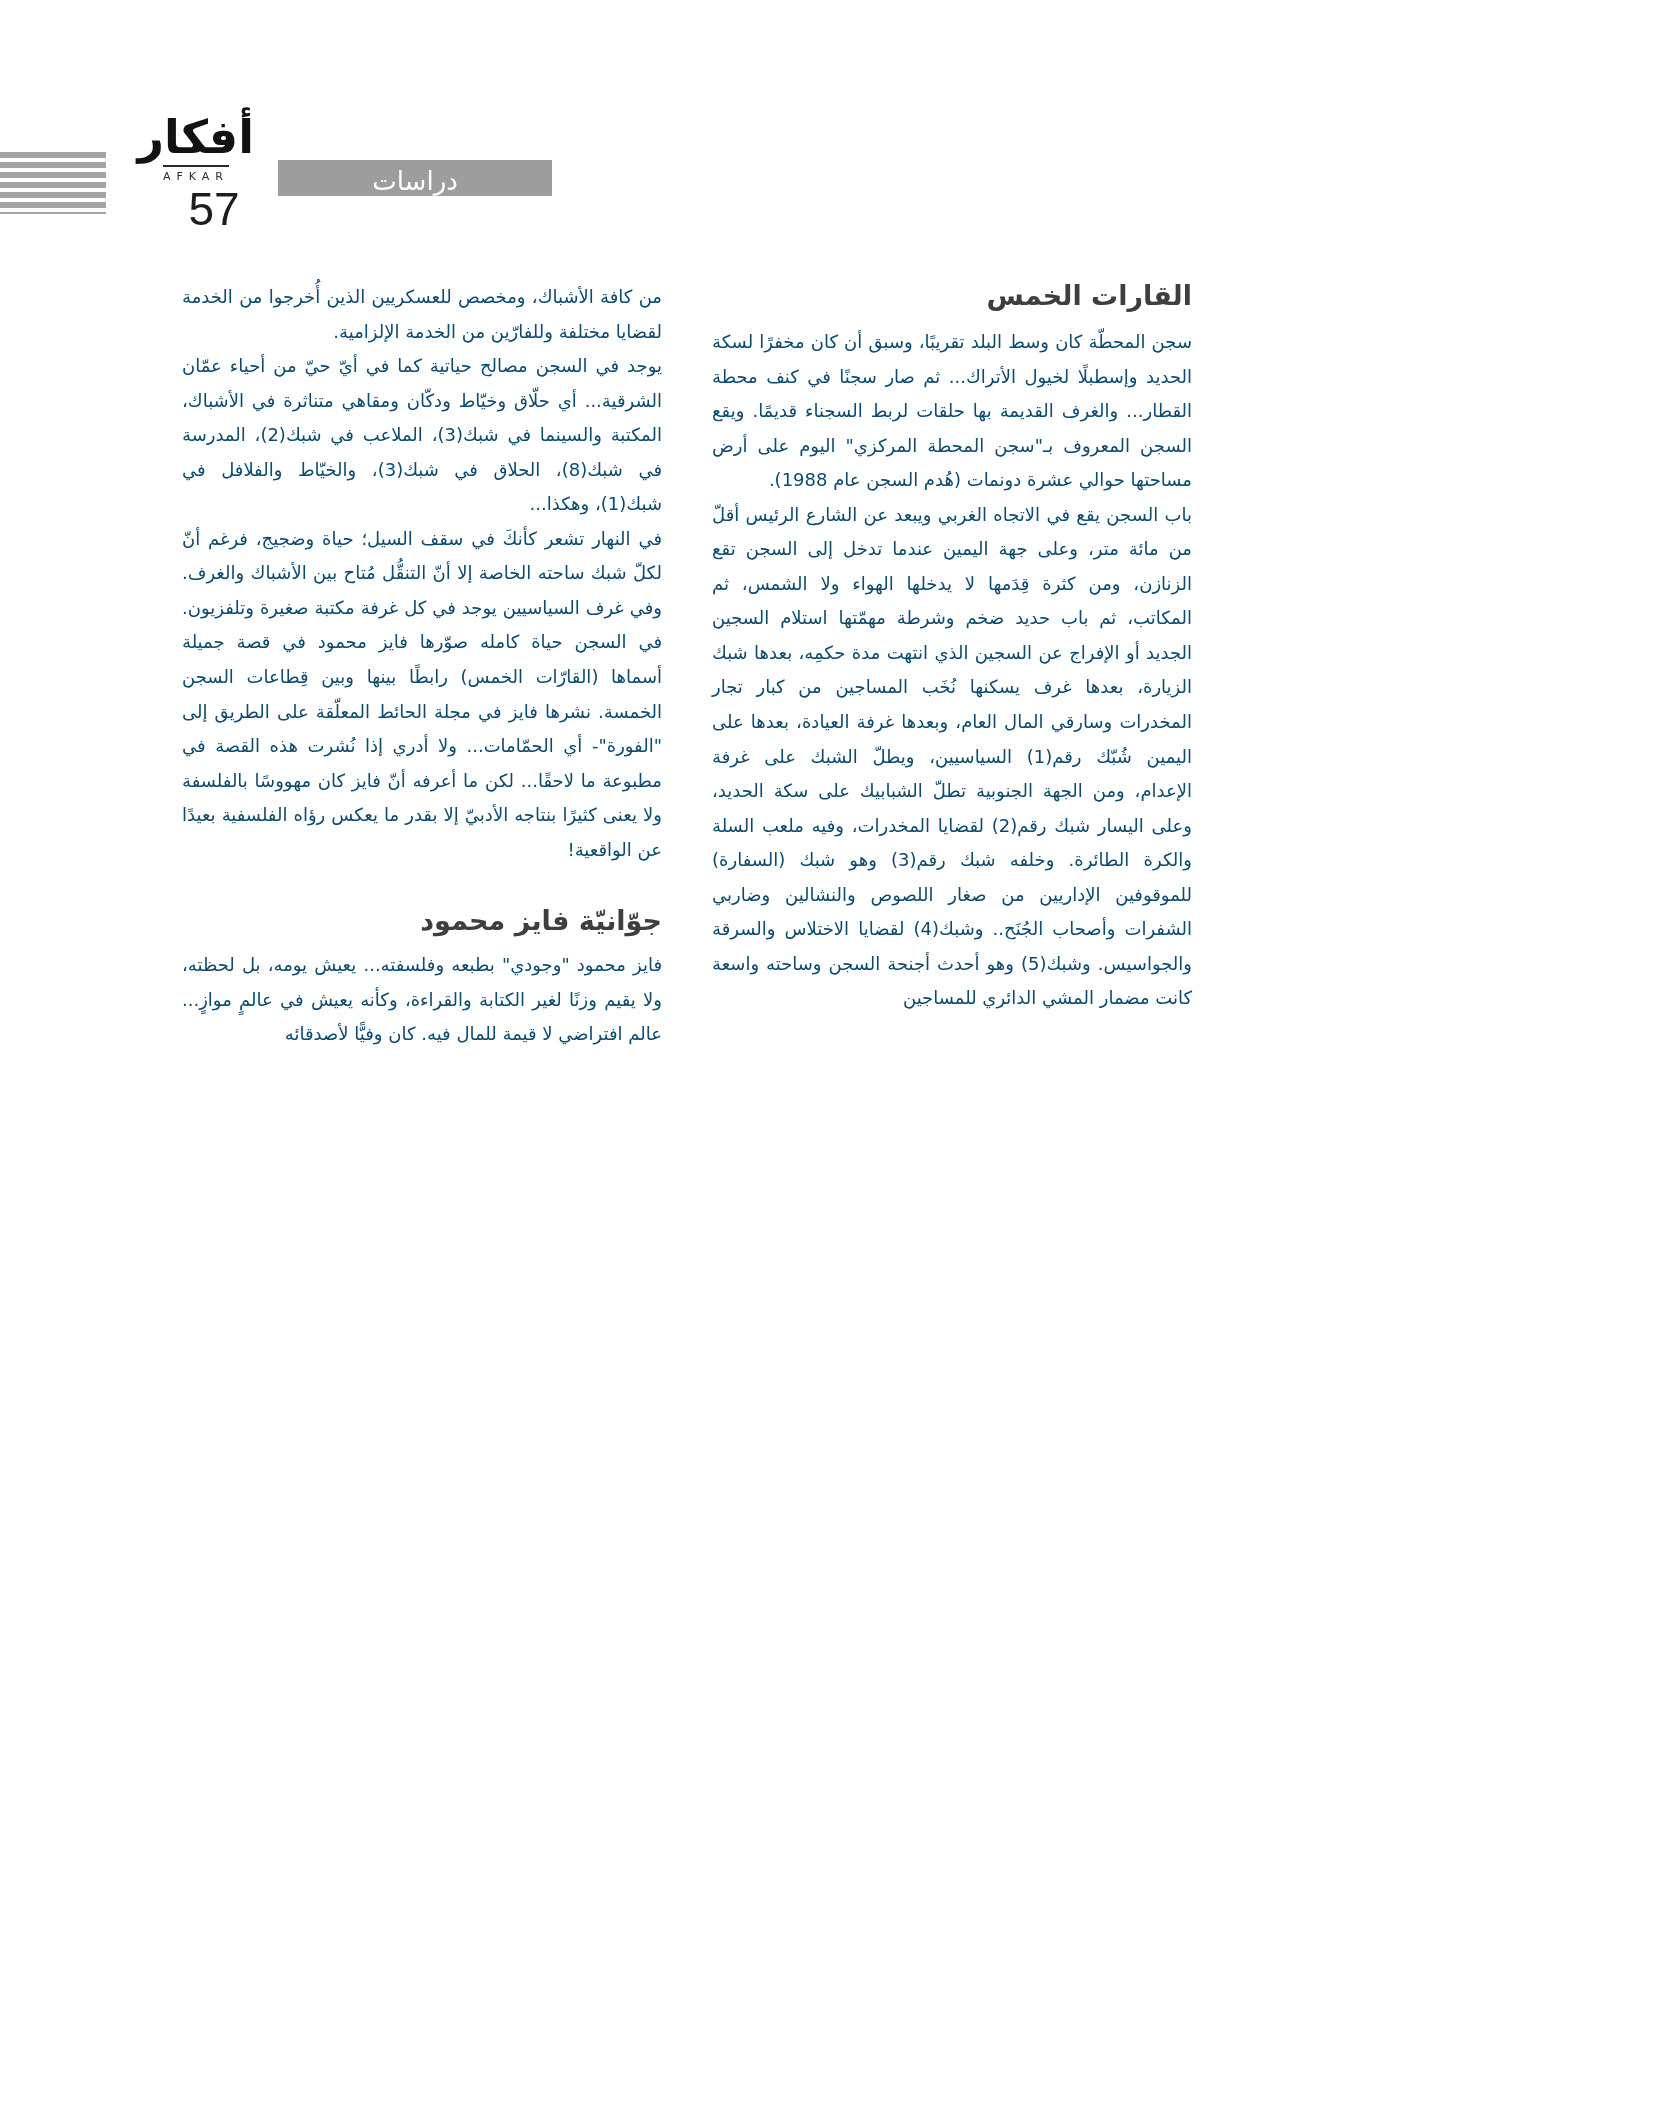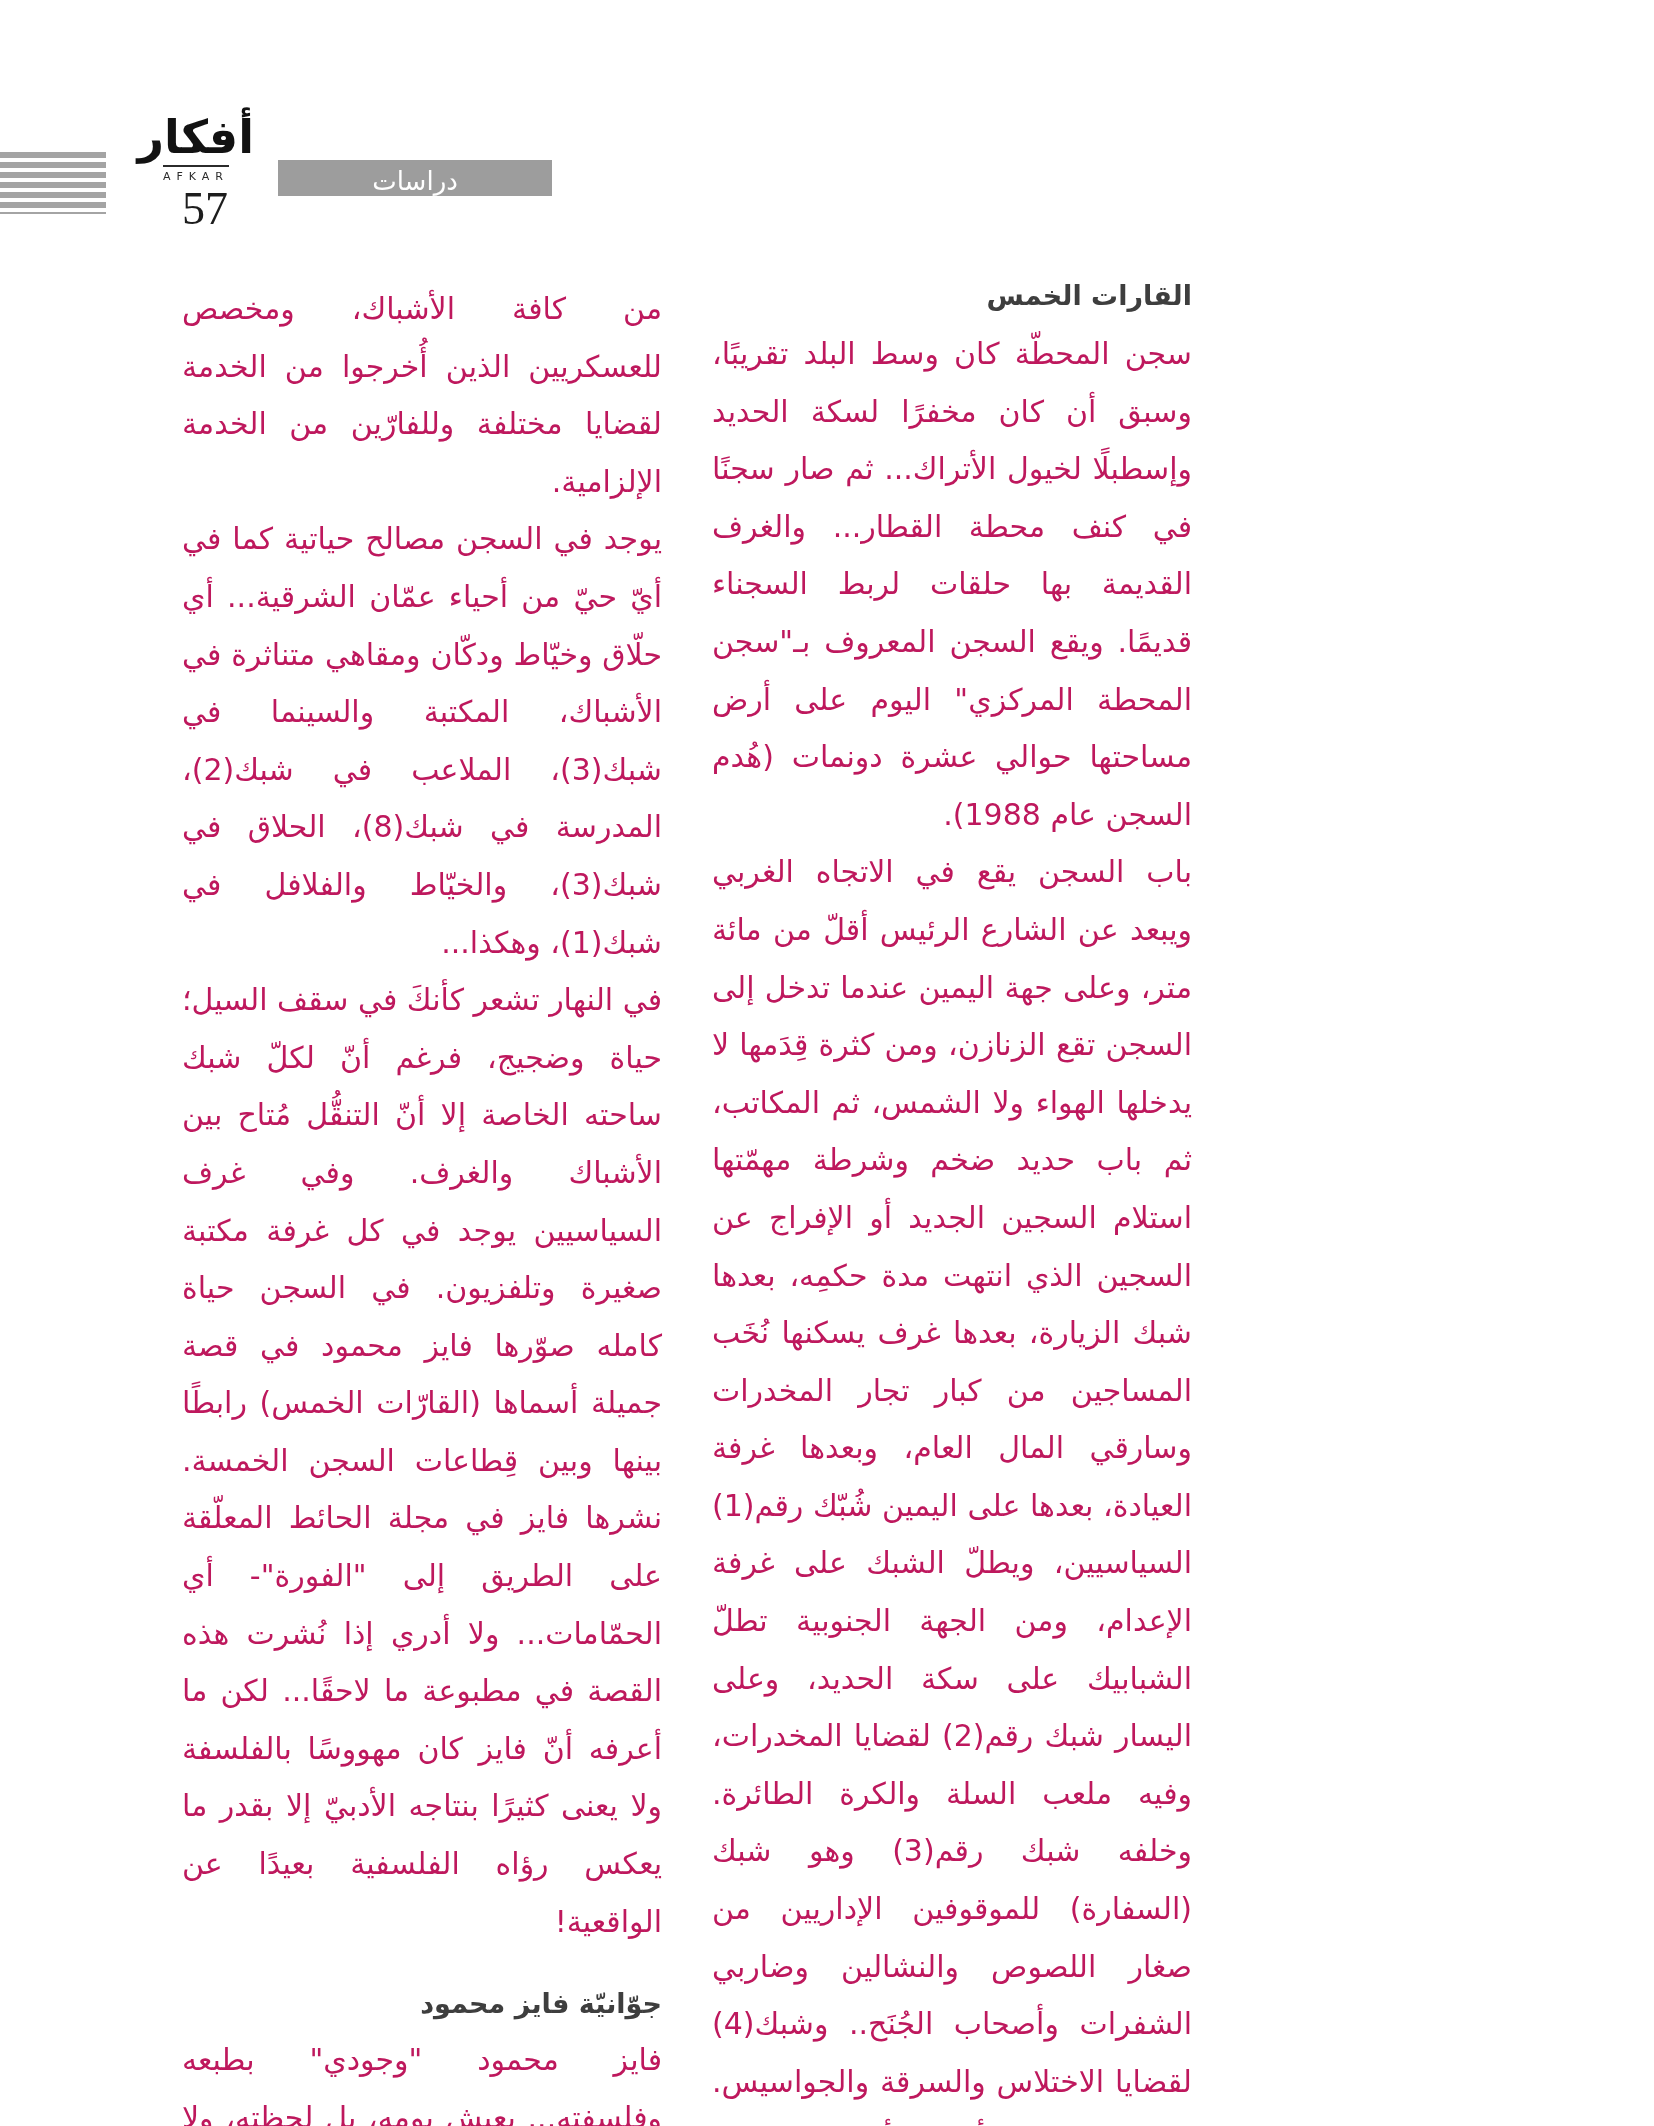--- a/index.html
+++ b/index.html
@@ -50,25 +50,25 @@
     margin-top: 2px;
     padding-top: 3px;
     border-top: 2px solid #2b2b2b;
     font-size: 11px;
     letter-spacing: 6px;
     color: #2b2b2b;
     font-family: "DejaVu Sans", sans-serif;
   }
   .page-number {
     position: absolute;
-    left: 160px;
+    left: 169px;
     top: 182px;
     width: 90px;
     text-align: center;
-    font-family: Liberation Serif, serif;
+    font-family: Liberation Sans, sans-serif;
     font-size: 46px;
     color: #1d1d1d;
   }
   .section-banner {
     position: absolute;
     left: 278px;
     top: 160px;
     width: 274px;
     height: 36px;
     background: #9d9d9d;
@@ -88,23 +88,23 @@
     display: flex;
     direction: rtl;       
     gap: 50px;
   }
   .col {
     width: 480px;
     direction: rtl;
   }
   .col p {
     margin: 0;
-    font-size: 30px;
+    font-size: 18px;
     line-height: 1.92;
-    color: #be185d;
+    color: #0c4a6e;
     text-align: justify;
   }
   .col h2 {
     margin: 0 0 14px 0;
     font-size: 27px;
     font-weight: bold;
     color: #3e3e3e;
     text-align: right;
   }
   .col h2.second {

